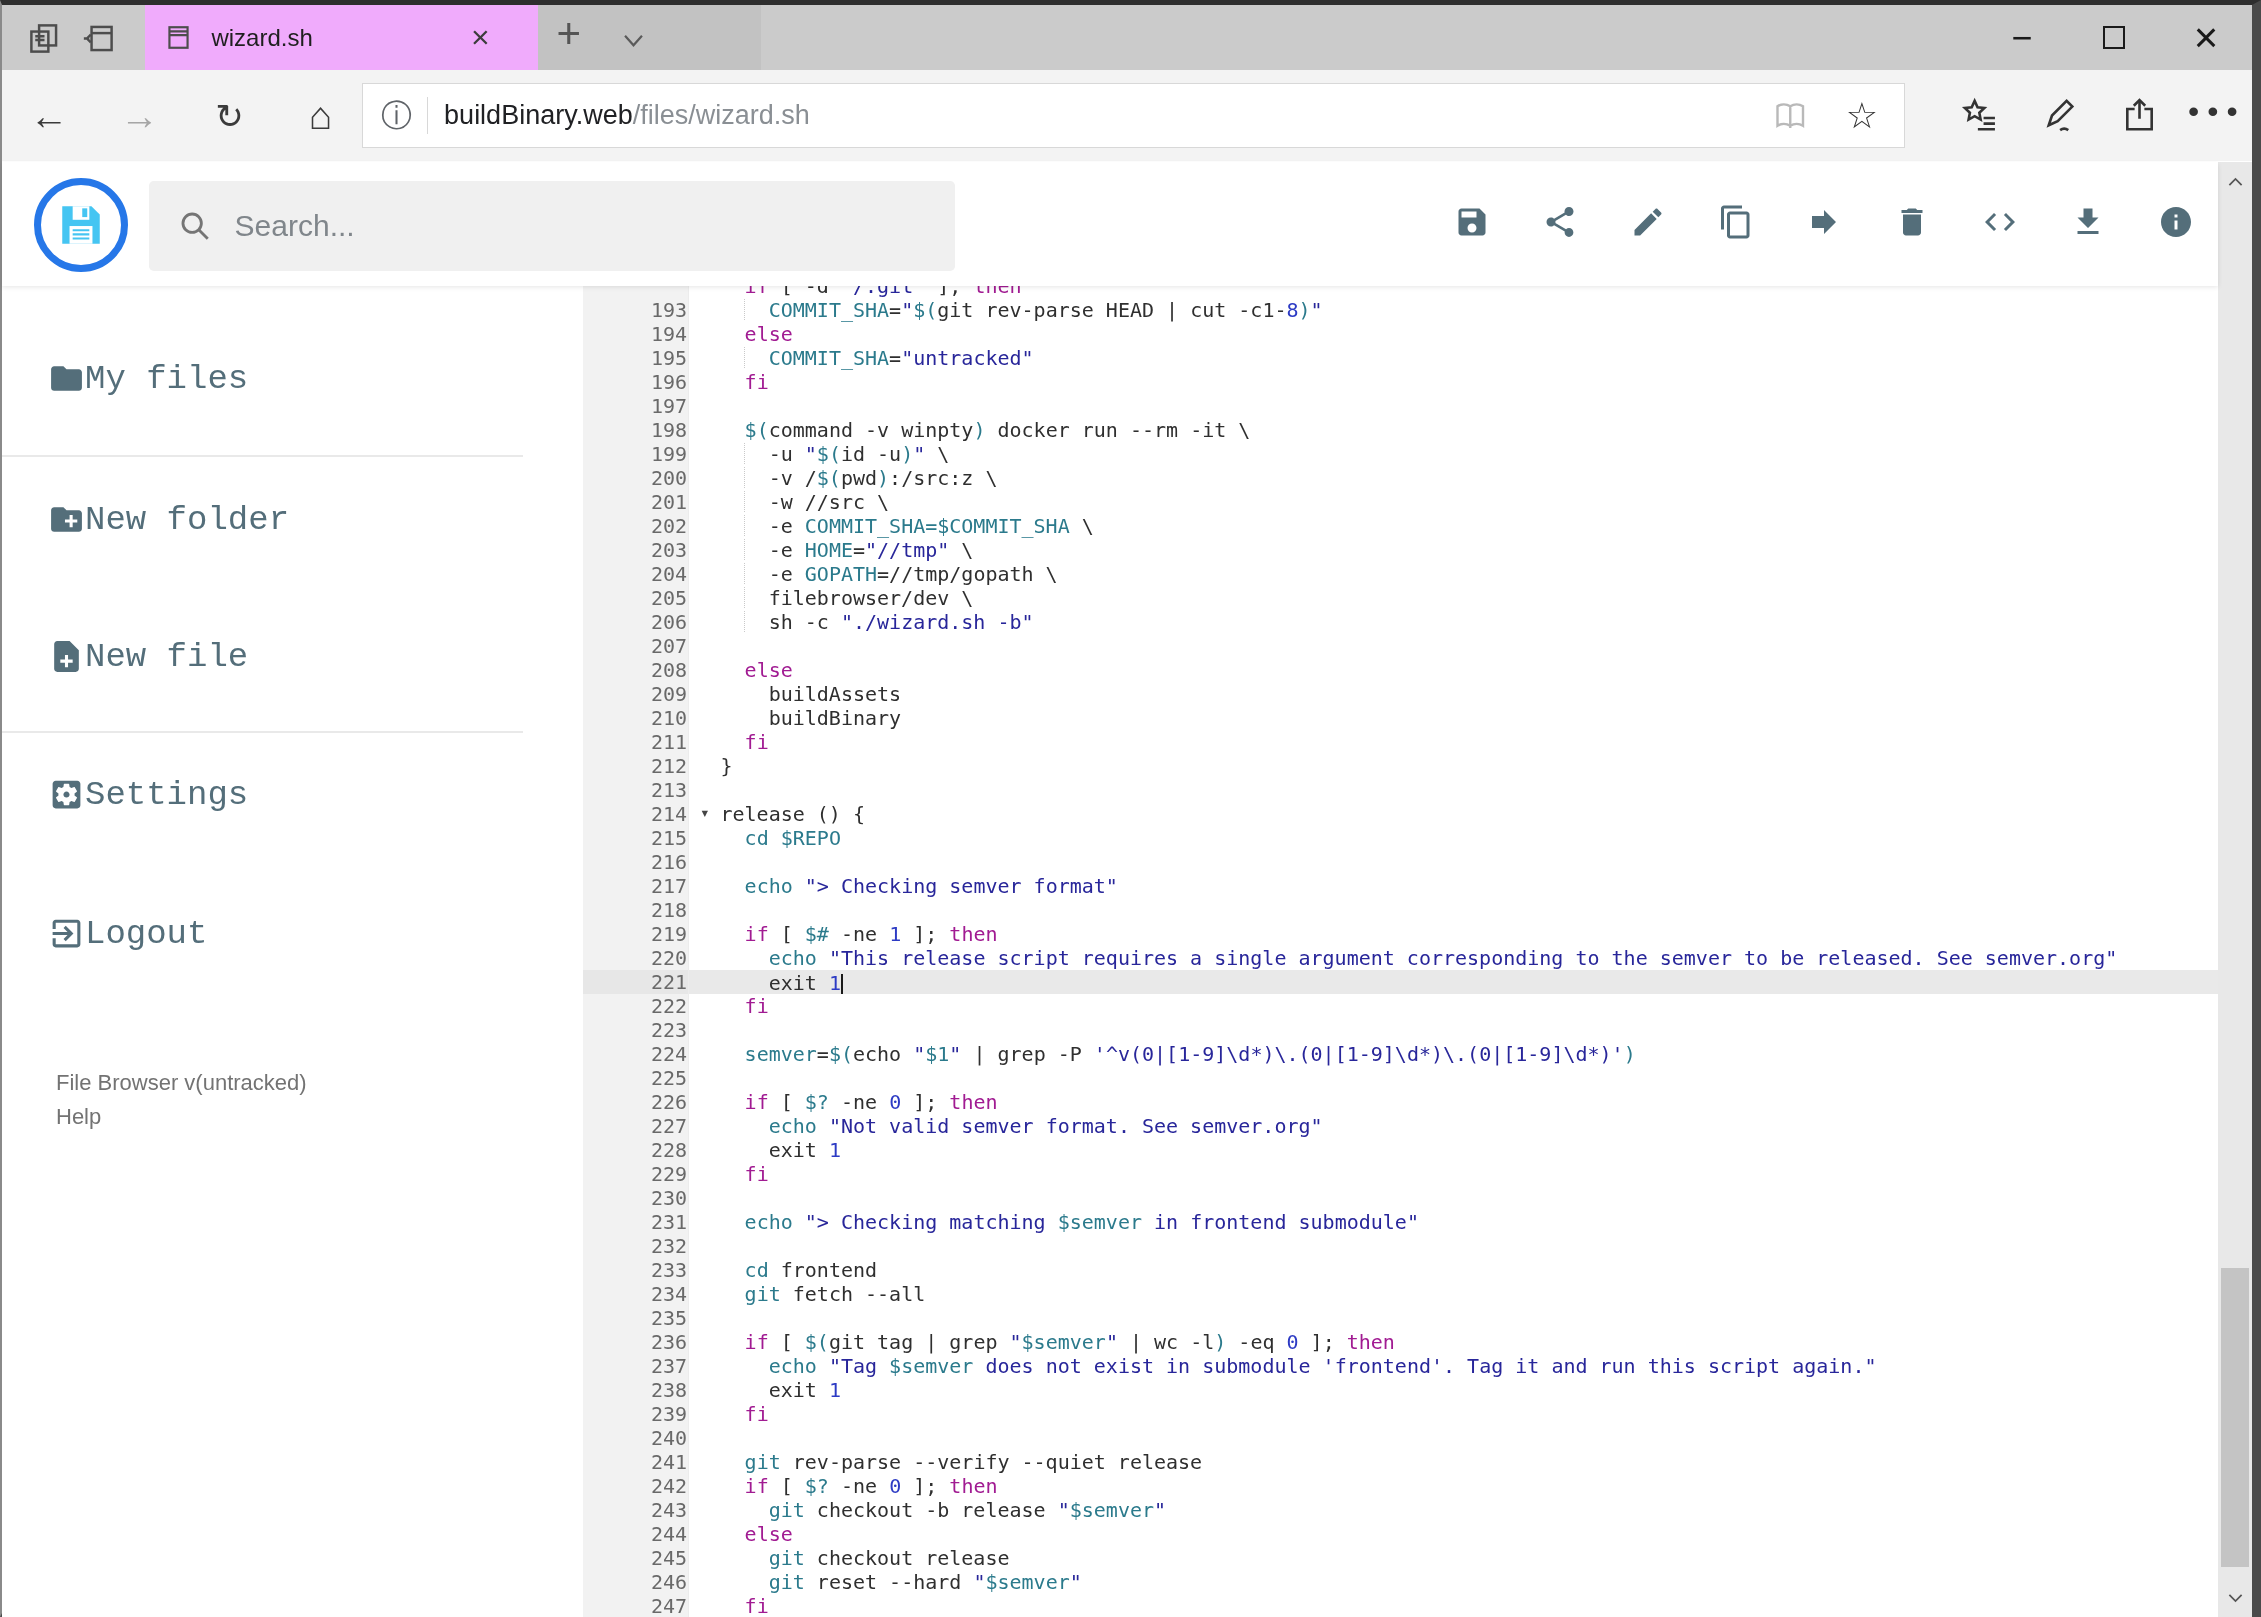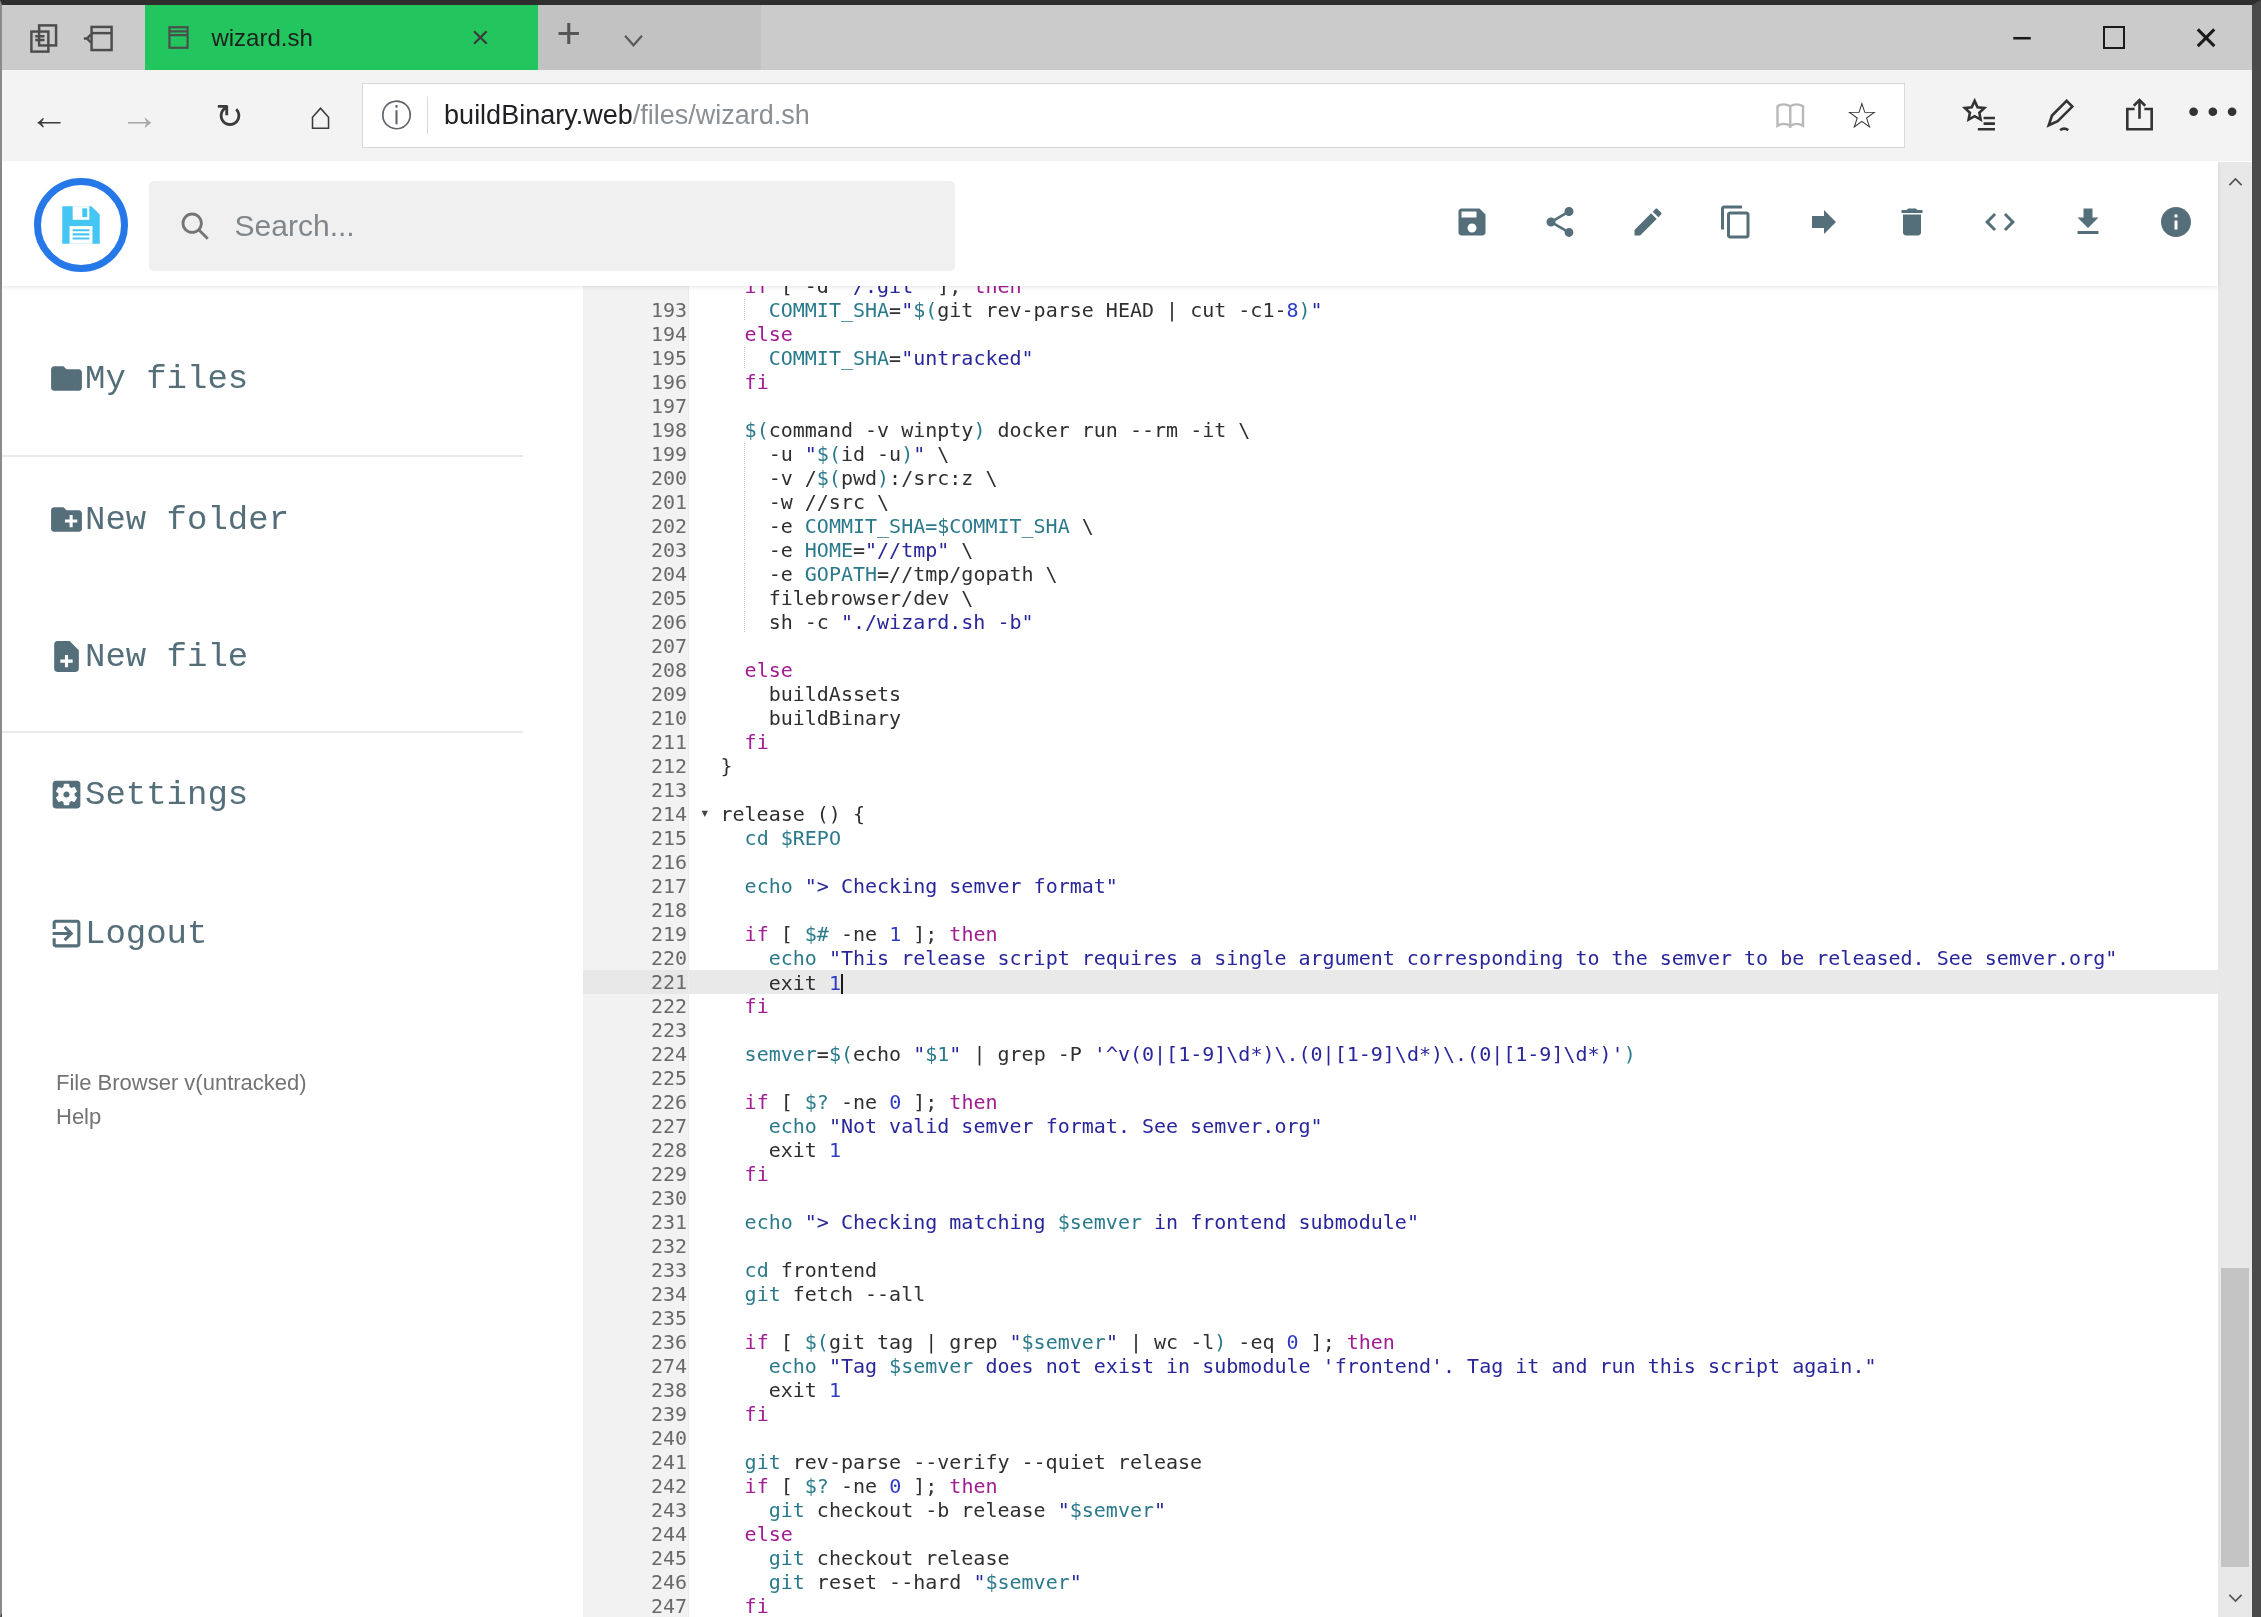--- a/index.html
+++ b/index.html
@@ -6,21 +6,21 @@
   html,body { width:2261px; height:1617px; overflow:hidden; background:#fff;
               font-family:"Liberation Sans", sans-serif; }
   .window { position:absolute; left:0; top:0; width:2261px; height:1617px;
             border-top:5.7px solid #2e2e2e; border-left:2.4px solid #8a8a8a;
             border-right:9px solid #4a4a4a; border-bottom:4.8px solid #4a4a4a; background:#fff; }
 
   
   .tabbar { position:absolute; left:0; top:0; width:2250px; height:65px; background:#cbcbcb; }
   .tabstrip-icon { position:absolute; top:14.5px; width:37px; height:37px; color:#4d4d4d; cursor:pointer; }
   .tabstrip-icon svg { width:37px; height:37px; }
-  .tab { position:absolute; left:143px; top:0; width:393px; height:65px; background:#22c55e;
+  .tab { position:absolute; left:143px; top:0; width:393px; height:65px; background:#f0abfc;
          display:flex; align-items:center; }
   .tab-favicon { margin-left:19.4px; width:29px; height:29px; flex:none; }
   .tab-title { margin-left:18px; font-size:24px; color:#1f1f1f; width:258px; white-space:nowrap; overflow:hidden; }
   .tab-close { margin-left:1.6px; font-size:32px; color:#3c3c3c; line-height:29px; cursor:pointer; font-weight:300;}
   .newtab-zone { position:absolute; left:536px; top:0; width:223px; height:65px; background:#c2c2c2; }
   .newtab-btn { position:absolute; left:18.6px; top:4.8px; font-size:42px; font-weight:200; color:#555; cursor:pointer; }
   .tabchevron { position:absolute; left:81px; top:21px; width:29px; height:29px; color:#5a5a5a; cursor:pointer; }
   .win-controls { position:absolute; right:0; top:0; height:65px; display:flex; }
   .win-btn { width:92px; height:65px; display:flex; align-items:center; justify-content:center;
              color:#1a1a1a; cursor:pointer; }
@@ -493,21 +493,21 @@
             <span class="gut">235</span>
             <span class="foldcol"></span>
             <span class="codetext"></span>
           </div>
           <div class="cm-line">
             <span class="gut">236</span>
             <span class="foldcol"></span>
             <span class="codetext"><span class="tk-t">  </span><span class="tk-k">if</span><span class="tk-t"> [ </span><span class="tk-v">$(</span><span class="tk-t">git tag | grep </span><span class="tk-s">"</span><span class="tk-v">$semver</span><span class="tk-s">"</span><span class="tk-t"> | wc -l</span><span class="tk-v">)</span><span class="tk-t"> -eq </span><span class="tk-n">0</span><span class="tk-t"> ]; </span><span class="tk-k">then</span></span>
           </div>
           <div class="cm-line">
-            <span class="gut">274</span>
+            <span class="gut">237</span>
             <span class="foldcol"></span>
             <span class="codetext"><span class="tk-t">    </span><span class="tk-b">echo</span><span class="tk-t"> </span><span class="tk-s">"Tag </span><span class="tk-v">$semver</span><span class="tk-s"> does not exist in submodule 'frontend'. Tag it and run this script again."</span></span>
           </div>
           <div class="cm-line">
             <span class="gut">238</span>
             <span class="foldcol"></span>
             <span class="codetext"><span class="tk-t">    exit </span><span class="tk-n">1</span></span>
           </div>
           <div class="cm-line">
             <span class="gut">239</span>

